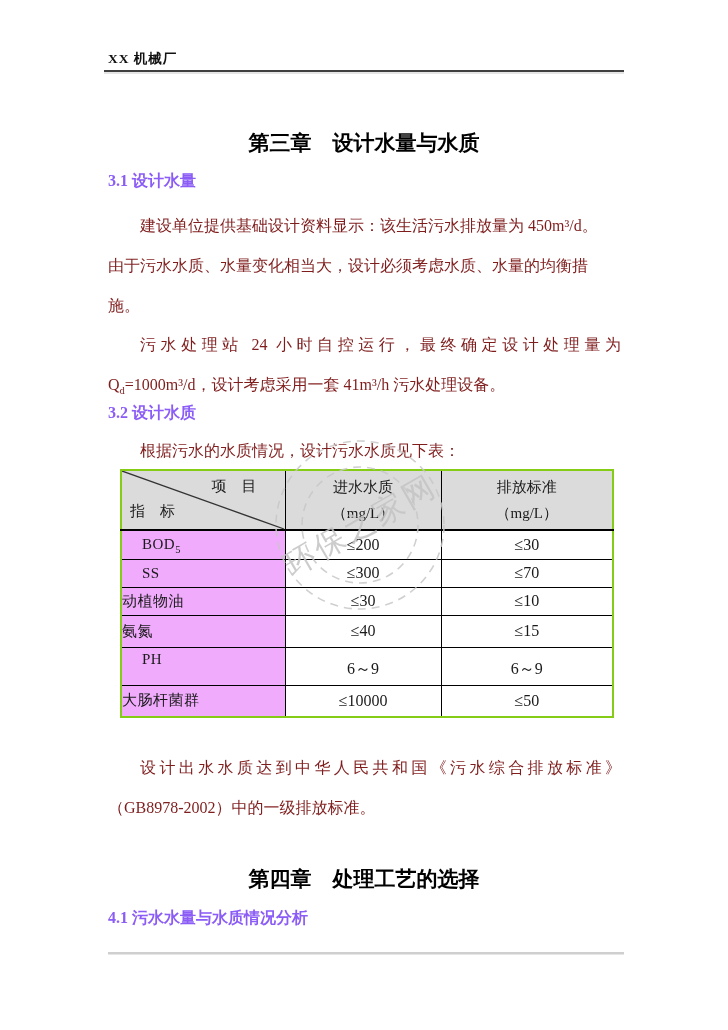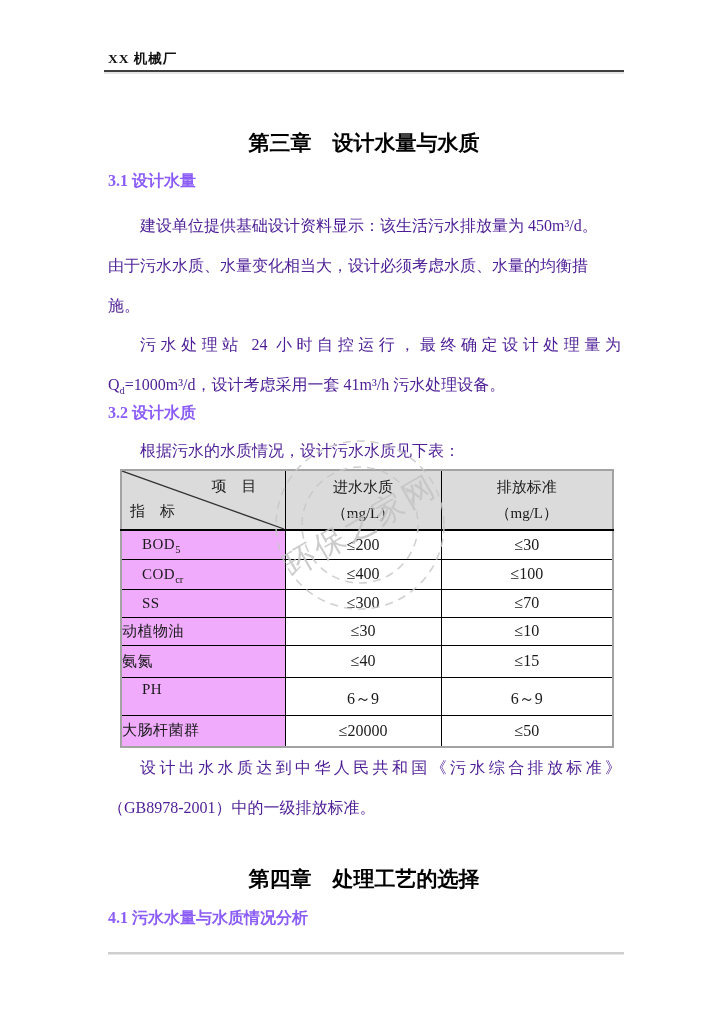--- a/index.html
+++ b/index.html
@@ -24,37 +24,37 @@
   .chap3{top:128px;}
   .chap4{top:864px;}
   
   .sec-heading{
     position:absolute;left:108px;font-size:16px;font-weight:bold;line-height:24px;color:#8b5cf6;
   }
   .s31{top:169px;}
   .s32{top:401px;}
   .s41{top:906px;}
   
-  .para{position:absolute;left:108px;width:513px;font-size:16px;line-height:40px;color:#4c1d95;}
+  .para{position:absolute;left:108px;width:513px;font-size:16px;line-height:40px;color:#7f1d1d;}
   .p1{top:206px;}
   .p2{top:325px;}
   .intro{top:431px;}
   .p3{top:748px;}
   .pline{height:40px;white-space:nowrap;}
   .indent{padding-left:32px;}
   .stretch{
     white-space:normal;text-align:justify;text-align-last:justify;
     -moz-text-align-last:justify;
   }
   sub{font-size:10.5px;line-height:0;}
   
   table.wq{
     position:absolute;left:120px;top:469px;width:492px;
     border-collapse:collapse;table-layout:fixed;
-    border:2px solid #a3a3a3;
+    border:2px solid #84cc16;
   }
   table.wq td{border:1px solid #000;padding:0;}
   tr.hrow{height:60px;}
   tr.hrow td{background:#dbdbdb;border-bottom:2px solid #000;}
   td.c1{background:#f0abfc;font-size:15px;padding-left:6px;text-align:left;}
   td.c1 .pname{letter-spacing:0.5px;}
   tr.ind td.c1{padding-left:20px;}
   td.val{
     font-family:Liberation Serif, serif;
     font-size:16px;text-align:center;vertical-align:middle;background:#fff;
@@ -132,25 +132,20 @@
       <td class="chead">
         <div class="hl">排放标准</div>
         <div class="hl">（mg/L）</div>
       </td>
     </tr>
     <tr class="ind r-bod">
       <td class="c1"><span class="pname">BOD</span><sub>5</sub></td>
       <td class="val">≤200</td>
       <td class="val">≤30</td>
     </tr>
-    <tr class="ind r-cod">
-      <td class="c1"><span class="pname">COD</span><sub>cr</sub></td>
-      <td class="val">≤400</td>
-      <td class="val">≤100</td>
-    </tr>
     <tr class="ind r-ss">
       <td class="c1"><span class="pname">SS</span><sub></sub></td>
       <td class="val">≤300</td>
       <td class="val">≤70</td>
     </tr>
     <tr class="r-oil">
       <td class="c1"><span class="pname">动植物油</span><sub></sub></td>
       <td class="val">≤30</td>
       <td class="val">≤10</td>
     </tr>
@@ -159,35 +154,35 @@
       <td class="val">≤40</td>
       <td class="val">≤15</td>
     </tr>
     <tr class="ind r-ph">
       <td class="c1"><span class="pname">PH</span><sub></sub></td>
       <td class="val">6～9</td>
       <td class="val">6～9</td>
     </tr>
     <tr class="r-coli">
       <td class="c1"><span class="pname">大肠杆菌群</span><sub></sub></td>
-      <td class="val">≤20000</td>
+      <td class="val">≤10000</td>
       <td class="val">≤50</td>
     </tr>
   </tbody>
     </table>
 
   <svg class="watermark" viewBox="0 0 216 216">
     <circle cx="108" cy="108" r="58" fill="none" stroke="#c8c8c8" stroke-width="1.6" stroke-dasharray="8 6"></circle>
     <circle cx="108" cy="108" r="84" fill="none" stroke="#c8c8c8" stroke-width="1.6" stroke-dasharray="8 6"></circle>
     <text x="108" y="119" text-anchor="middle" transform="rotate(-30 108 108)" font-family="Liberation Sans, DejaVu Sans, sans-serif" font-size="31" fill="#c4c4c4" letter-spacing="3">环保之家网</text>
   </svg>
 
   <div class="para p3">
     <div class="pline indent stretch">设计出水水质达到中华人民共和国《污水综合排放标准》</div>
-    <div class="pline">（GB8978-2001）中的一级排放标准。</div>
+    <div class="pline">（GB8978-2002）中的一级排放标准。</div>
   </div>
 
   <div class="chap-title chap4">第四章　处理工艺的选择</div>
   <div class="sec-heading s41">4.1 污水水量与水质情况分析</div>
 
   <div class="ftr-rule"></div>
 
 </div>
 
 </body></html>

